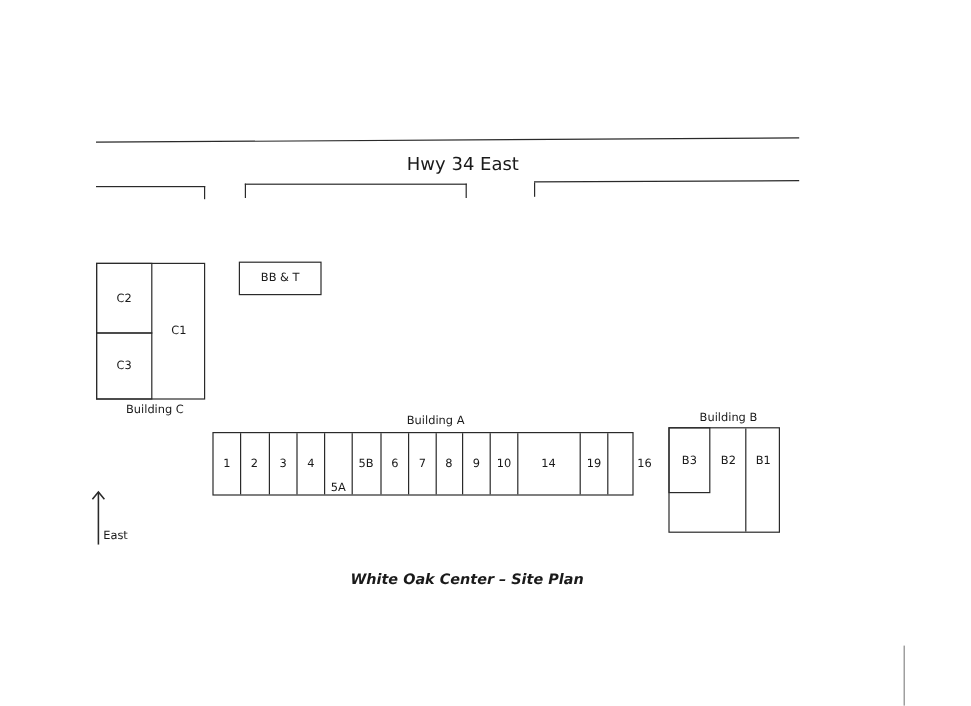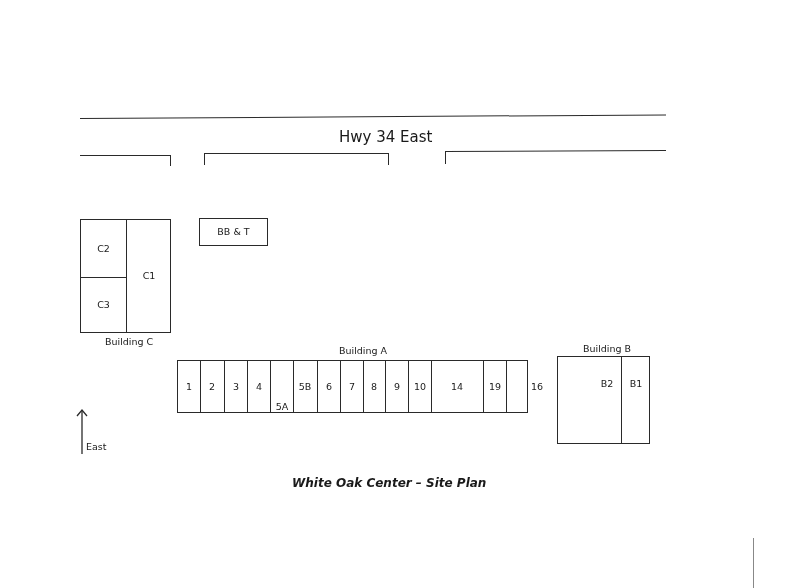--- a/index.html
+++ b/index.html
@@ -77,20 +77,23 @@
   <div class="cell-label" style="left:196px; top:26px;">8</div>
   <div class="cell-label" style="left:219px; top:26px;">9</div>
   <div class="cell-label" style="left:242px; top:26px;">10</div>
   <div class="cell-label" style="left:279px; top:26px;">14</div>
   <div class="cell-label" style="left:317px; top:26px;">19</div>
   <div class="cell-label" style="left:339px; top:26px;margin-left:20px;">16</div>
 </div>
 
 <div class="label" style="left:583px; top:344px;">Building B</div>
 <div class="box" style="left:557px; top:356px; width:93px; height:88px;">
+  <div class="box" style="left:-1px; top:-1px; width:35px; height:55px;">
+    <div class="cell-label" style="left:50%; top:50%;">B3</div>
+  </div>
   <div class="line-v" style="left:63px; top:0; height:86px;"></div>
   <div class="cell-label" style="left:49px; top:27px;">B2</div>
   <div class="cell-label" style="left:78px; top:27px;">B1</div>
 </div>
 
 <div>
   <svg class="abs" style="left:76px; top:408px;" width="12" height="46" viewBox="0 0 12 46">
     <line x1="6" y1="2" x2="6" y2="46" stroke="#2a2a2a" stroke-width="1.3"></line>
     <polyline points="1,8 6,2 11,8" fill="none" stroke="#2a2a2a" stroke-width="1.3"></polyline>
   </svg>

